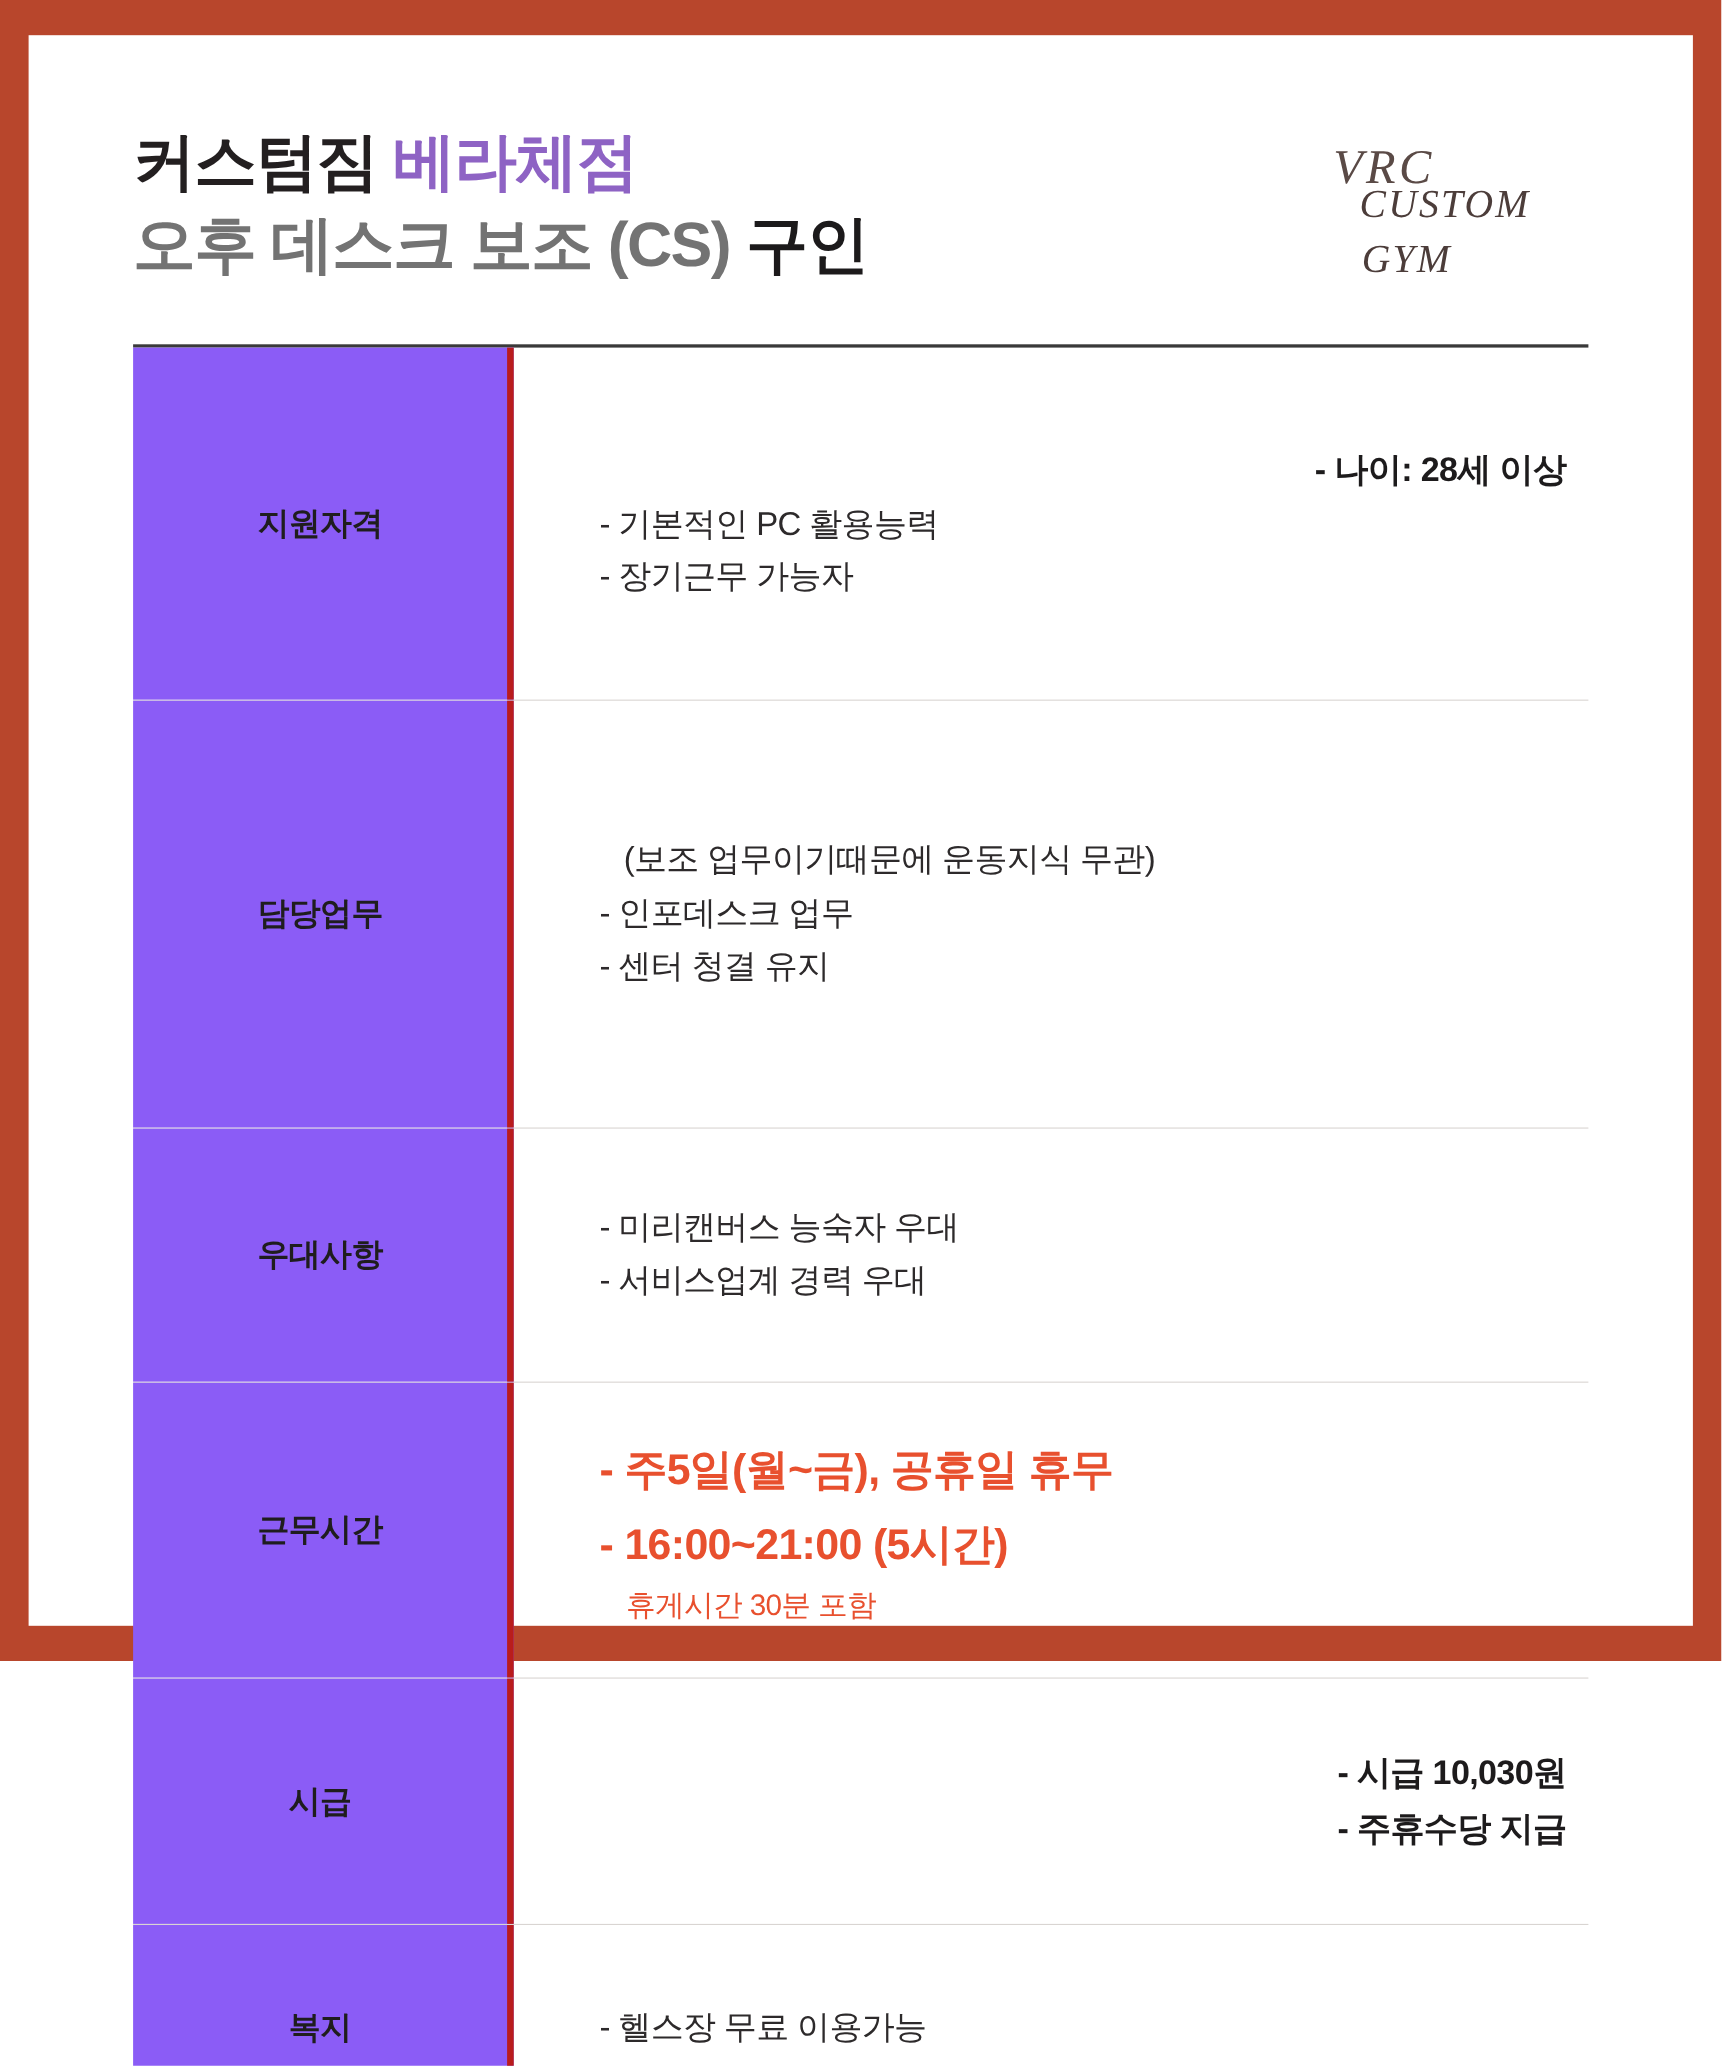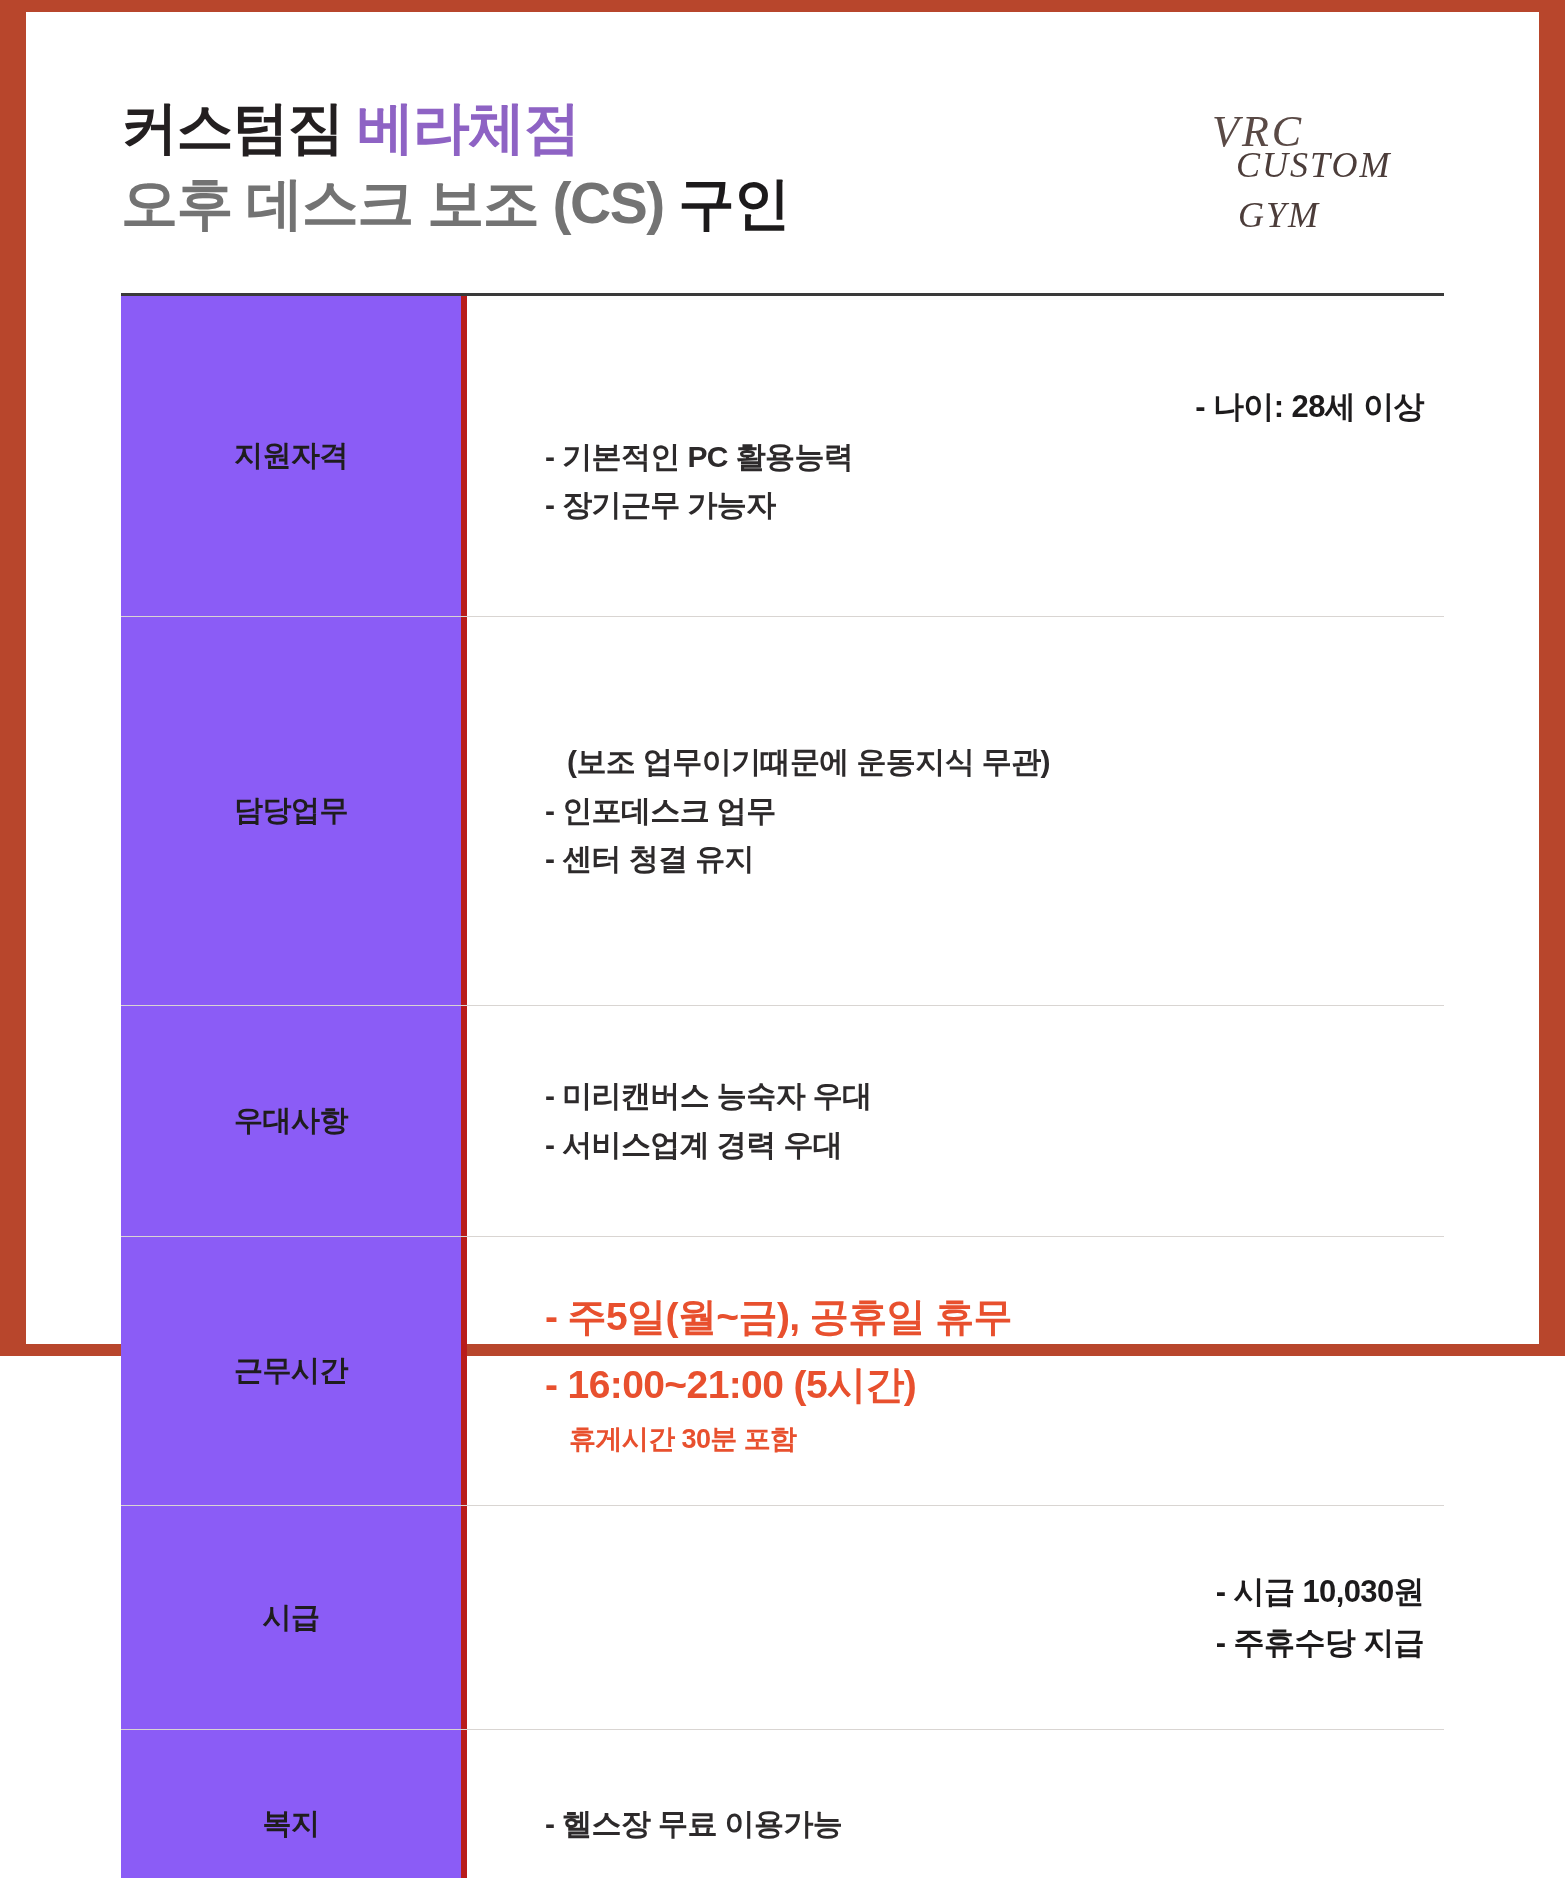--- a/index.html
+++ b/index.html
@@ -11,24 +11,24 @@
     height: 1878px;
     background: #ffffff;
     font-family: "Liberation Sans", sans-serif;
     -webkit-font-smoothing: antialiased;
   }
 
   
   #poster {
     position: relative;
     width: 1565px;
-    height: 1356px;
+    height: 1510px;
     box-sizing: border-box;
     background: #b8462c;
-    padding: 12px 26px;
+    padding: 32px 26px;
   }
   #poster-inner {
     position: relative;
     width: 100%;
     height: 100%;
     box-sizing: border-box;
     background: #ffffff;
     padding: 78px 95px 60px 95px;
   }
 
@@ -119,21 +119,20 @@
     display: flex;
     flex-direction: column;
     justify-content: center;
   }
   .line {
     font-size: 30px;
     color: #2d2a2b;
     line-height: 1.62;
     letter-spacing: -0.6px;
     white-space: nowrap;
-    font-weight: bold;
   }
   .line.strong {
     font-weight: bold;
     font-size: 31px;
     color: #1d1b1c;
     text-align: right;
   }
   .line.indent {
     padding-left: 22px;
   }

